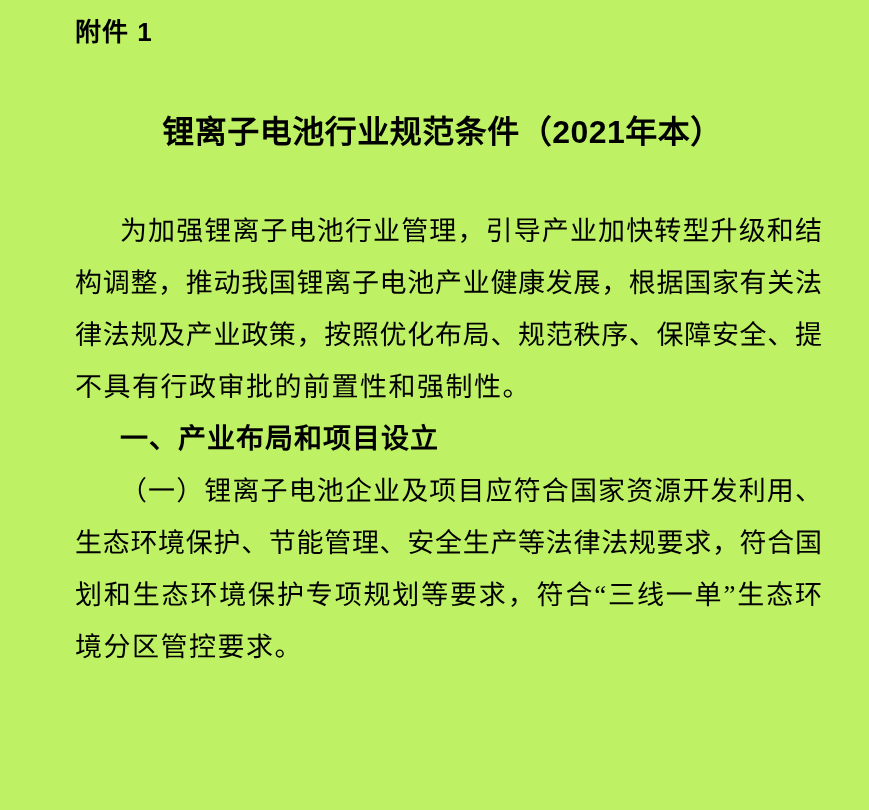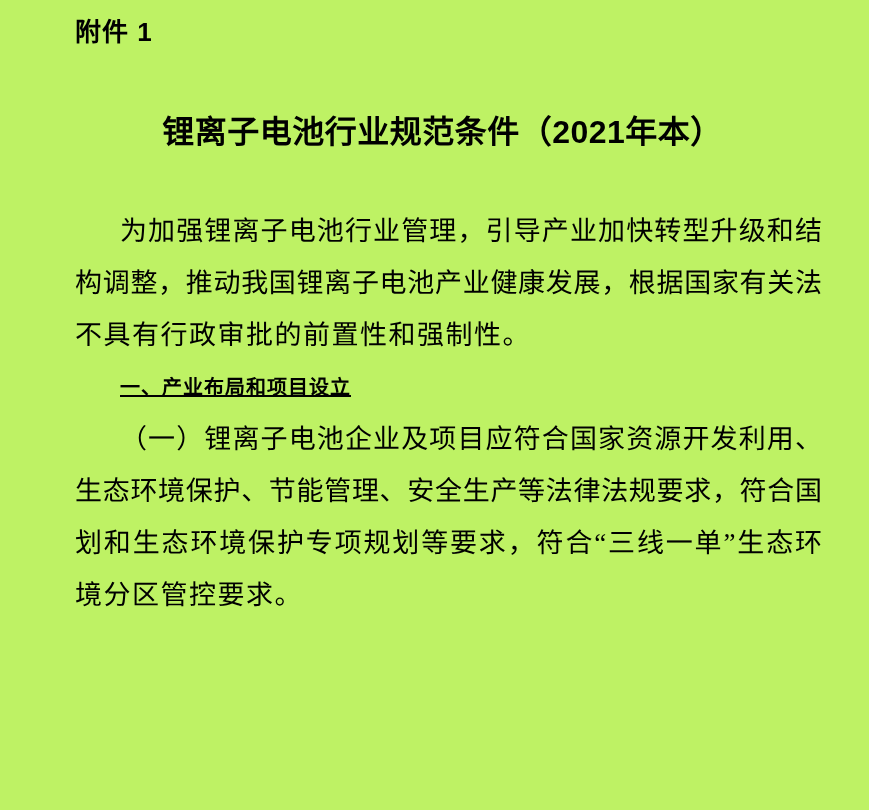--- a/index.html
+++ b/index.html
@@ -62,41 +62,41 @@
     font-family: Liberation Serif, serif;
   }
   .line.last {
     text-align: center;
     text-align-last: left;
     letter-spacing: 1.5px;
   }
   .line.heading {
     font-family: "Liberation Sans", sans-serif;
     font-weight: bold;
-    font-size: 20px;
+    font-size: 28px;
     text-align: center;
     text-align-last: left;
     text-indent: 45px;
     letter-spacing: 1px;
-    text-decoration: underline;
   }
 </style>
 </head>
 <body>
 
 <div class="page">
 
   <div class="attachment-label">附件 1</div>
 
   <h1 class="doc-title">锂离子电池行业规范条件（2021年本）</h1>
 
   <div class="doc-body">
 
     <div class="line first">为加强锂离子电池行业管理，引导产业加快转型升级和结</div>
     <div class="line">构调整，推动我国锂离子电池产业健康发展，根据国家有关法</div>
+    <div class="line">律法规及产业政策，按照优化布局、规范秩序、保障安全、提</div>
     <div class="line last">不具有行政审批的前置性和强制性。</div>
 
     <div class="line heading">一、产业布局和项目设立</div>
 
     <div class="line first">（一）锂离子电池企业及项目应符合国家资源开发利用、</div>
     <div class="line">生态环境保护、节能管理、安全生产等法律法规要求，符合国</div>
     <div class="line">划和生态环境保护专项规划等要求，符合“三线一单”生态环</div>
     <div class="line last">境分区管控要求。</div>
 
   </div>

